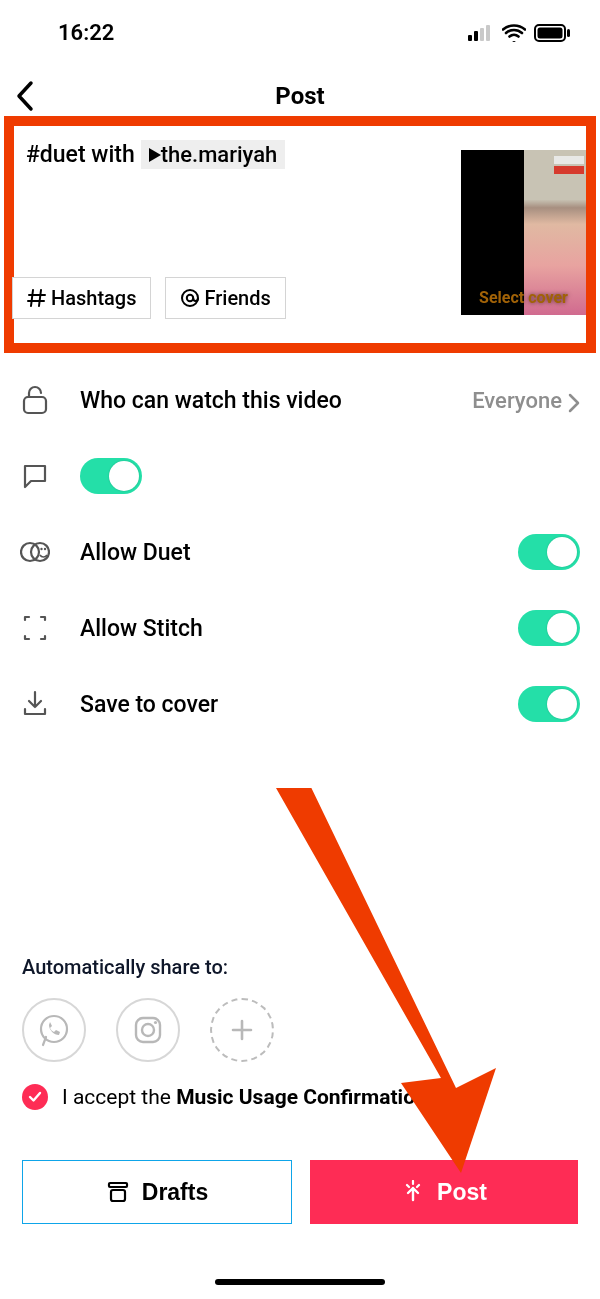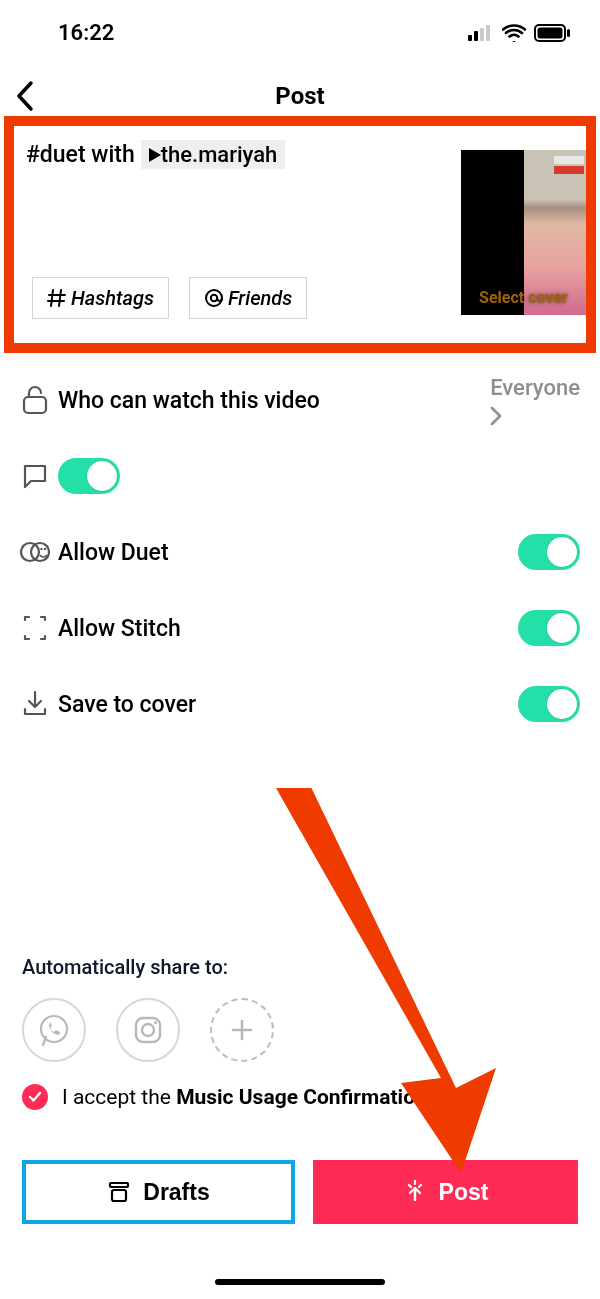--- a/index.html
+++ b/index.html
@@ -81,25 +81,24 @@
     padding: 2px 8px;
     display: inline-flex;
     align-items: center;
     font-size: 22px;
     font-weight: 500;
   }
 
   
   .chip-row {
     position: absolute;
-    left: 32px;
+    left: 12px;
     top: 277px;
     display: flex;
-    gap: 20px;
-    font-style: italic;
+    gap: 14px;
   }
   .chip {
     border: 1px solid #d4d4d4;
     padding: 8px 14px;
     font-size: 20px;
     font-weight: 500;
     background: #fff;
     display: inline-flex;
     align-items: center;
     gap: 4px;
@@ -141,40 +140,39 @@
 
   
   .settings {
     position: absolute;
     left: 20px;
     right: 20px;
   }
   .setting-row {
     display: flex;
     align-items: center;
-    gap: 8px;
+    gap: 30px;
     font-size: 23px;
     font-weight: 500;
     height: 76px;
   }
   .setting-icon {
     width: 30px;
     display: flex;
     align-items: center;
     justify-content: center;
   }
   .setting-label { flex: 1; }
   .setting-value {
     color: #8e8e8e;
     font-weight: 500;
     font-size: 22px;
     display: flex;
-    align-items: flex-start;
+    align-items: flex-end;
     gap: 6px;
-    flex-direction: column;
   }
 
   
   .toggle {
     width: 62px;
     height: 36px;
     border-radius: 18px;
     position: relative;
     background: #24dfa8;
   }
@@ -255,21 +253,21 @@
     display: flex;
     align-items: center;
     justify-content: center;
     gap: 12px;
     font-size: 23px;
     font-weight: 700;
     border: none;
   }
   .btn-drafts {
     background: #fff;
-    border: 4px solid #0ea5e9;
+    border: 1px solid #0ea5e9;
     color: #000;
     justify-content: center;
   }
   .btn-post {
     background: #fe2c55;
     color: #fff;
   }
 
   
   .home-indicator {

